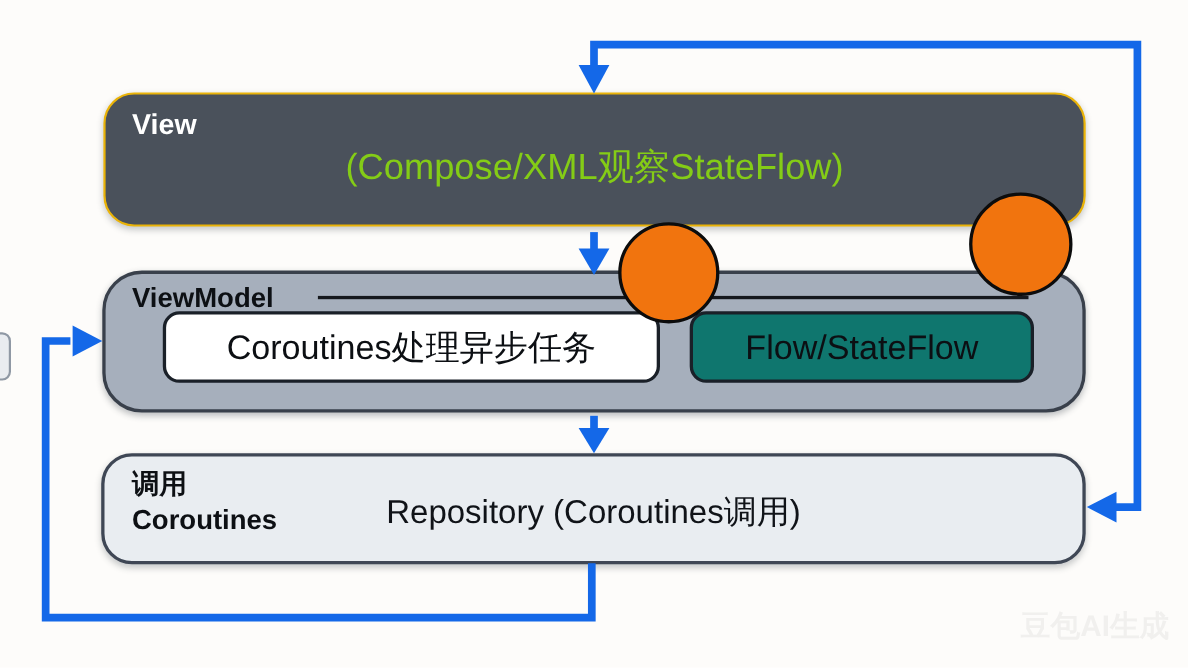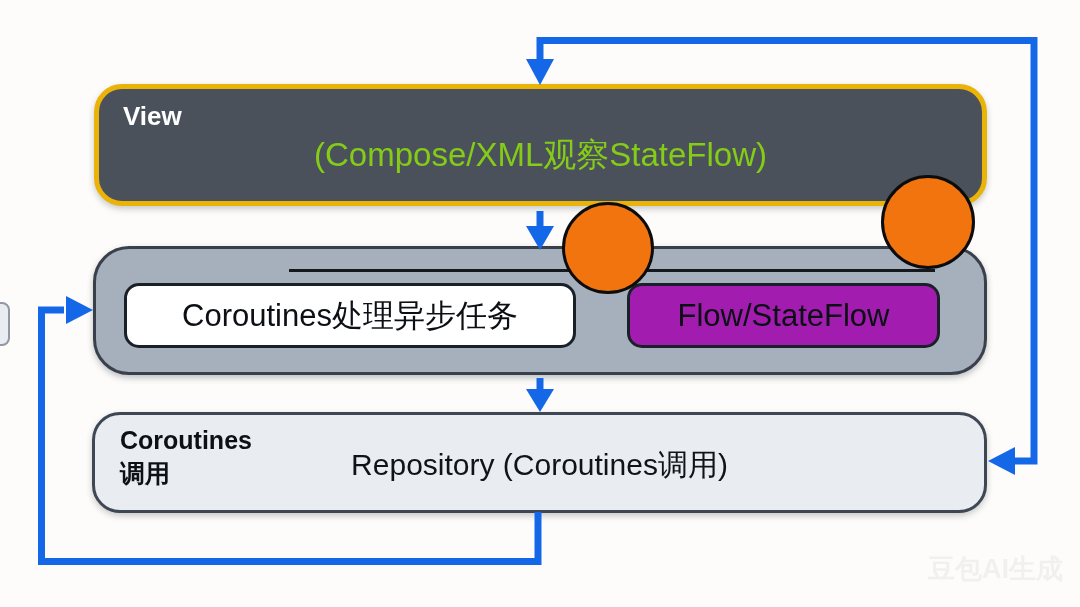--- a/index.html
+++ b/index.html
@@ -5,42 +5,42 @@
   html,body{margin:0;padding:0;background:#ffffff;}
   .canvas{
     position:relative;width:1080px;height:607px;overflow:hidden;
     background:#fdfcfa;
     font-family:"Liberation Sans","DejaVu Sans",sans-serif;
   }
   .node{position:absolute;box-sizing:border-box;}
   
   .view-node{
     left:94px;top:84px;width:893px;height:122px;
-    border:5px solid #eab308;border-radius:28px;
+    border:2px solid #eab308;border-radius:28px;
     box-shadow:0 3px 6px rgba(40,50,60,.25);
     z-index:2;
   }
   .view-title{position:absolute;left:24px;top:12px;font-size:26px;font-weight:700;color:#ffffff;}
   .view-subtitle{position:absolute;left:0;top:44px;width:100%;text-align:center;font-size:33px;color:#84cc16;white-space:nowrap;}
   
   .viewmodel-node{
     left:93px;top:246px;width:894px;height:129px;
     border:3px solid #39404b;border-radius:36px;
     box-shadow:0 3px 6px rgba(40,50,60,.3);
     z-index:2;
   }
   .viewmodel-title{position:absolute;left:24px;top:8px;font-size:25px;font-weight:700;color:#0d1014;}
   .viewmodel-line{position:absolute;left:193px;top:20px;width:646px;height:3px;background:#15181d;}
   .inner-node{
     position:absolute;top:34px;height:65px;box-sizing:border-box;
     border:3px solid #1a2028;border-radius:15px;
     display:flex;align-items:center;justify-content:center;
     font-size:31px;color:#0c0f13;white-space:nowrap;
   }
-  .inner-1{left:28px;width:452px;}
+  .inner-1{left:52px;width:452px;}
   .inner-2{left:531px;width:313px;}
   
   .repository-node{
     left:92px;top:412px;width:895px;height:101px;
     border:3px solid #3f4755;border-radius:28px;
     box-shadow:0 3px 6px rgba(40,50,60,.25);
     z-index:2;
   }
   .repo-side-label{position:absolute;left:25px;top:9px;font-size:25px;font-weight:700;color:#0d1014;line-height:1.3;}
   .repo-label{position:absolute;left:0;top:30px;width:100%;text-align:center;font-size:30px;color:#101318;white-space:nowrap;}
@@ -72,33 +72,34 @@
 <div class="canvas">
 
   <div class="edge-sliver"></div>
 
   <div class="node view-node" style="background-color: rgb(74, 81, 91);">
     <div class="view-title">View</div>
     <div class="view-subtitle">(Compose/XML观察StateFlow)</div>
   </div>
 
   <div class="node viewmodel-node" style="background-color: rgb(166, 175, 188);">
+    <div class="viewmodel-title">ViewModel</div>
     <div class="viewmodel-line"></div>
     <div class="inner-node inner-1" style="background-color: rgb(255, 255, 255);">
       <span>Coroutines处理异步任务</span>
     </div>
-    <div class="inner-node inner-2" style="background-color: #a21caf;">
+    <div class="inner-node inner-2" style="background-color: #0f766e;">
       <span>Flow/StateFlow</span>
     </div>
   </div>
 
   <div class="node repository-node" style="background-color: rgb(233, 237, 241);">
     <div class="repo-side-label">
+      <div>调用</div>
       <div>Coroutines</div>
-      <div>调用</div>
     </div>
     <div class="repo-label">Repository (Coroutines调用)</div>
   </div>
 
   <div class="marker-circle marker-1" style="background-color: rgb(241, 116, 14);"></div>
   <div class="marker-circle marker-2" style="background-color: rgb(241, 116, 14);"></div>
 
   <svg class="arrows-svg" width="1080" height="607" viewBox="0 0 1080 607">
 
     <path d="M 540 62 L 540 40.5 L 1034 40.5 L 1034 461 L 1013 461" fill="none" stroke-width="7" stroke="#1468e8"></path>

